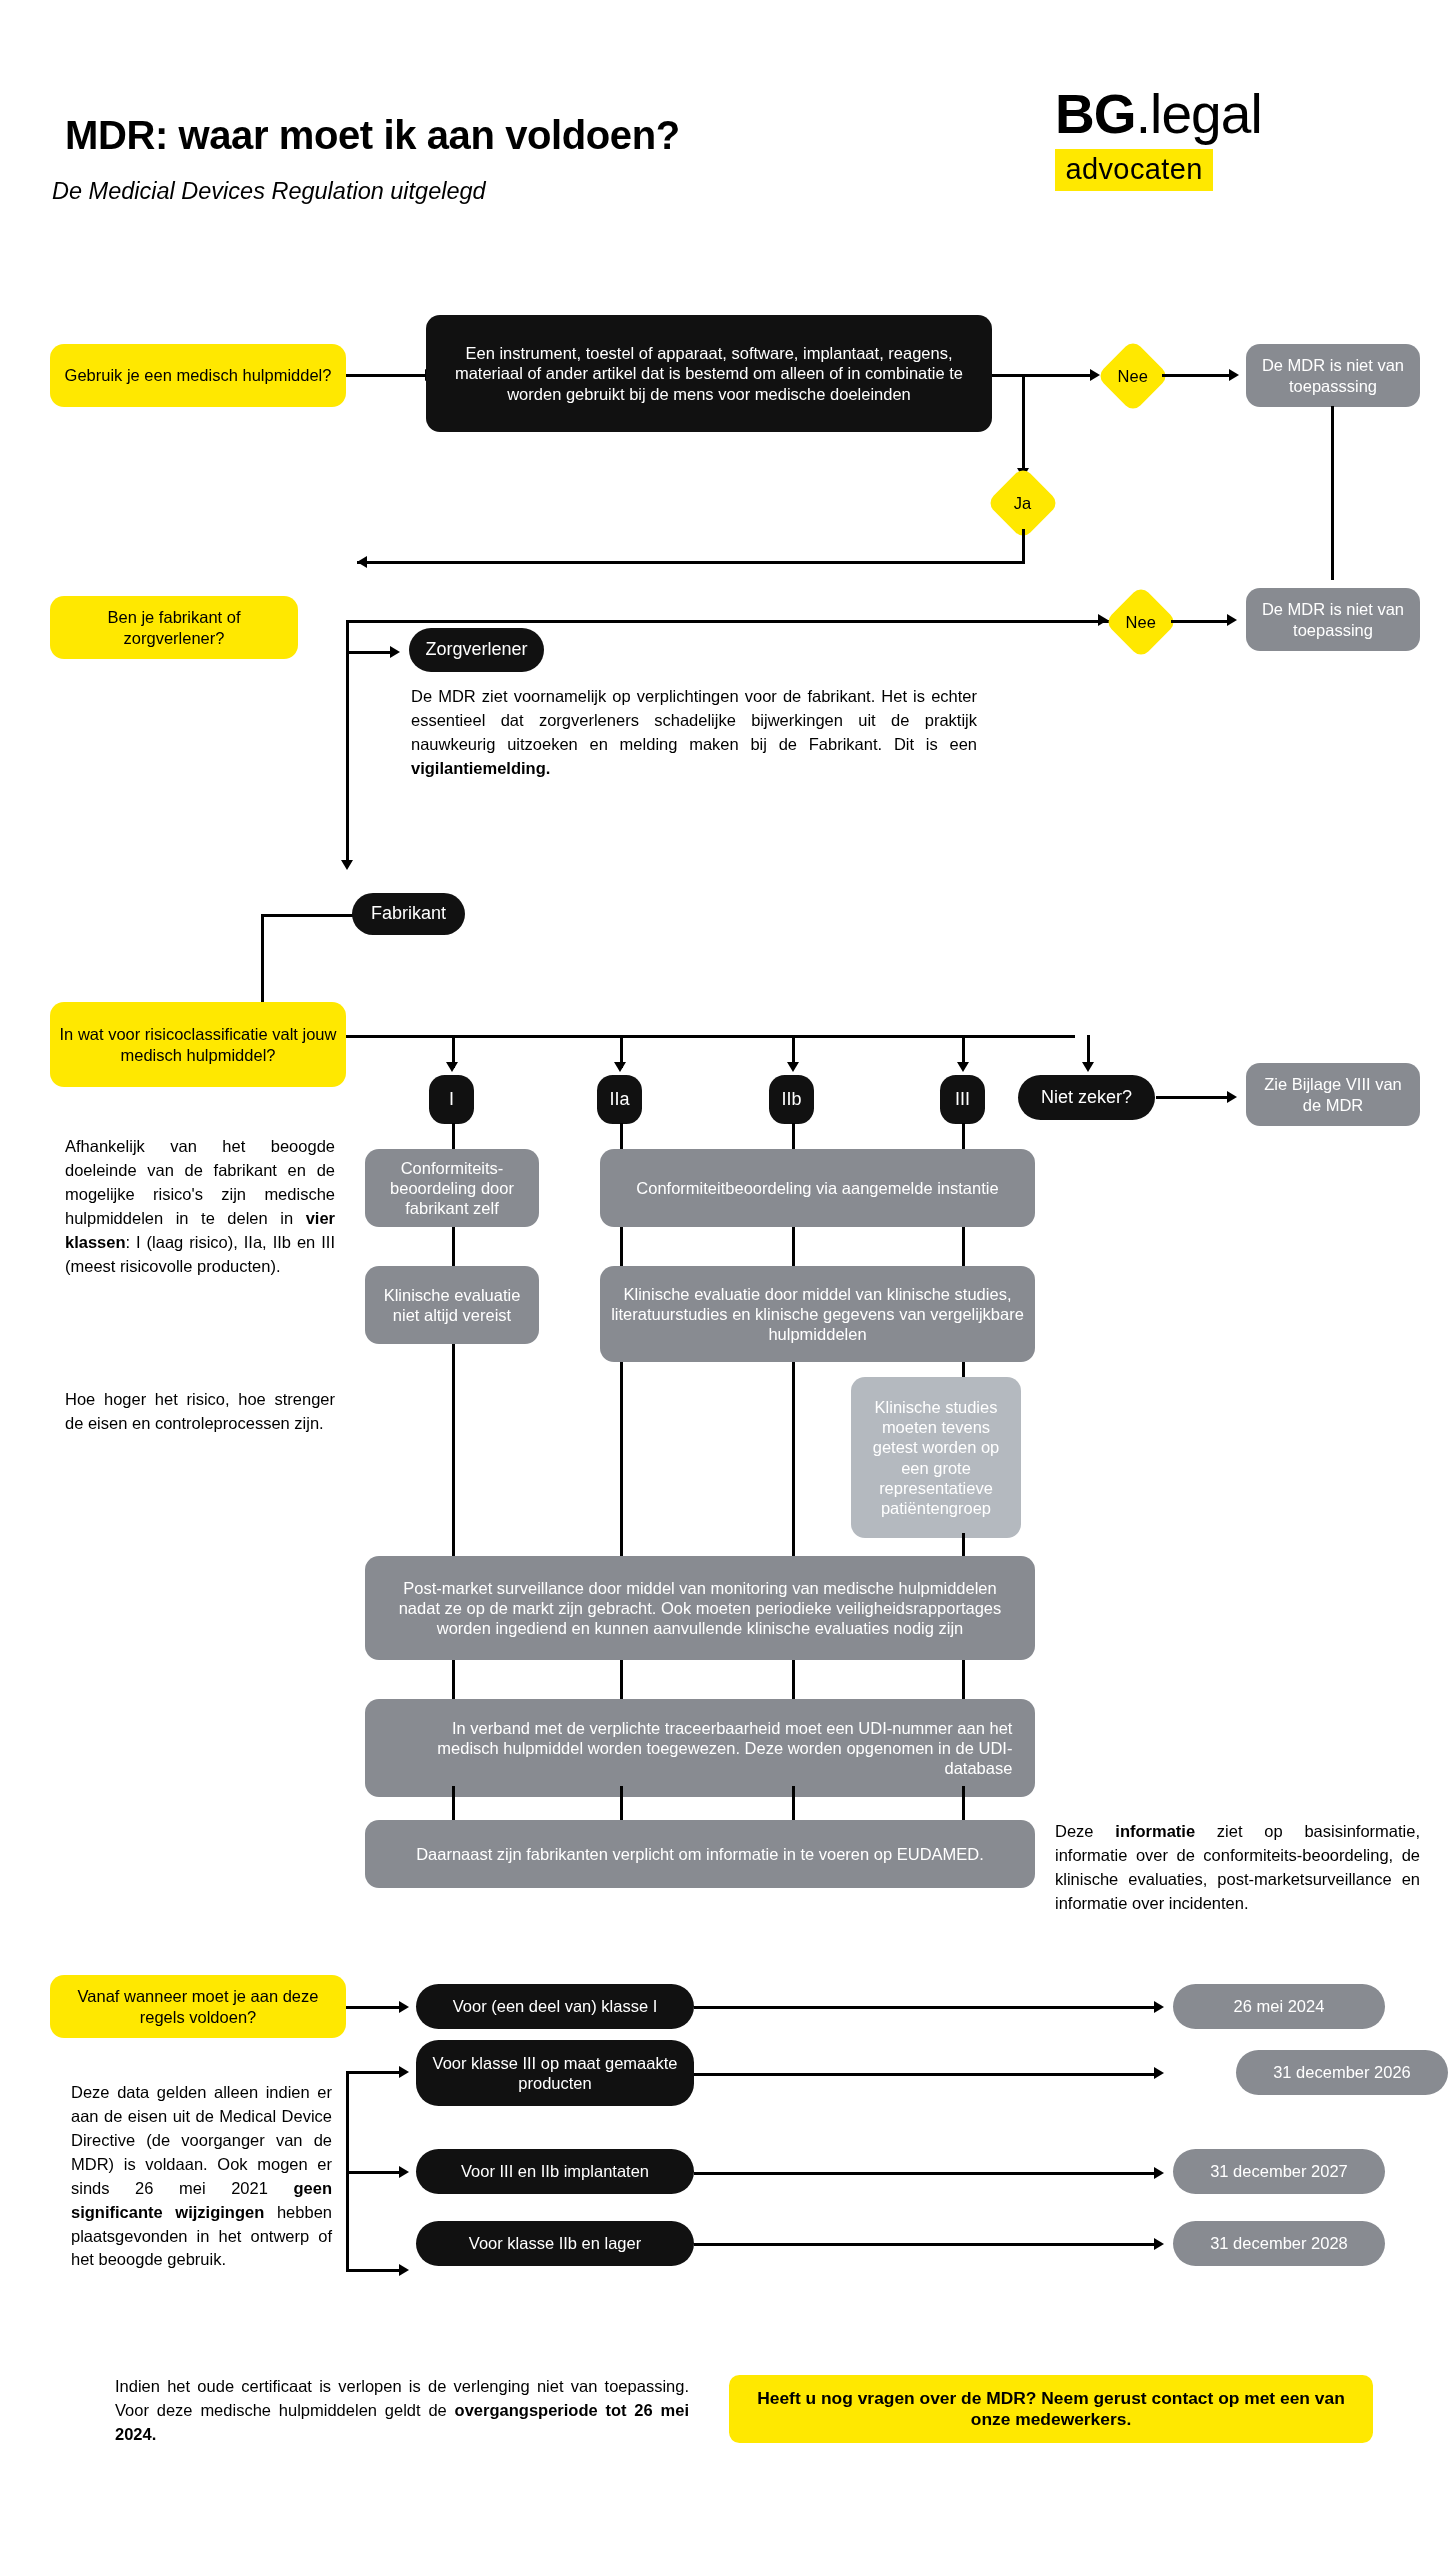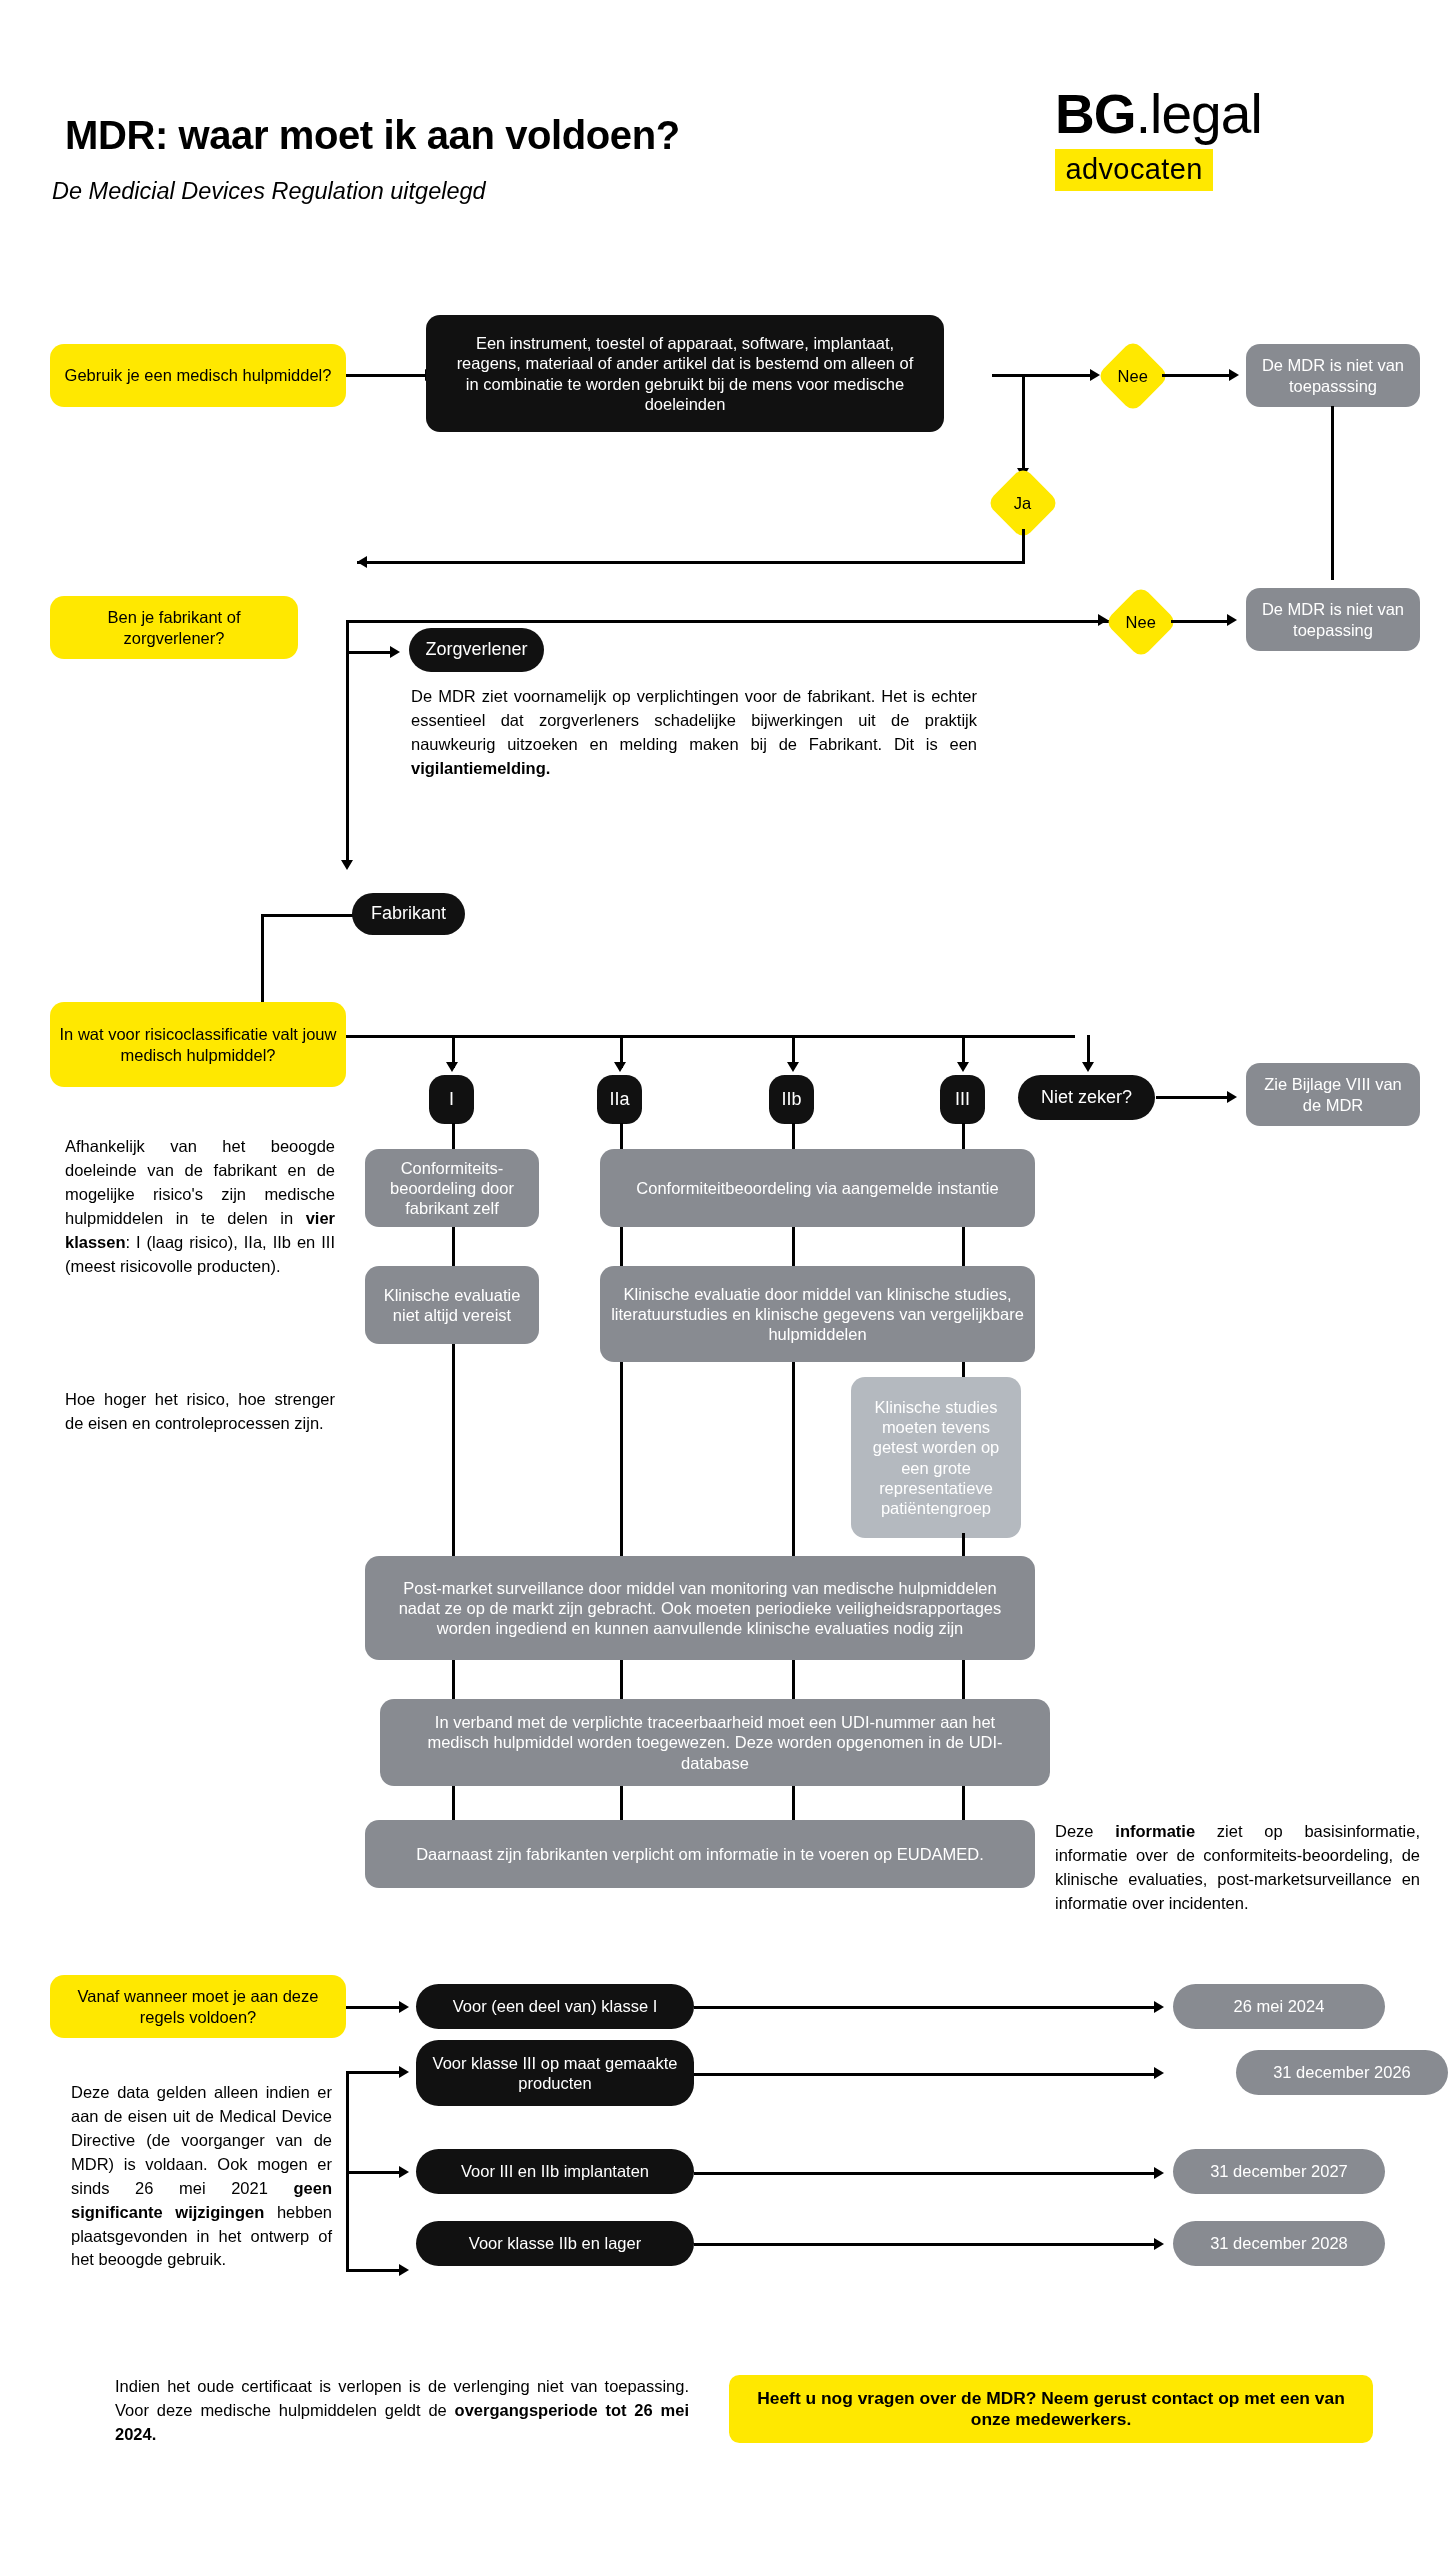--- a/index.html
+++ b/index.html
@@ -73,21 +73,21 @@
   <div class="abs logo">
     <div class="logo-main"><b>BG</b><span>.legal</span></div>
     <div class="logo-sub">advocaten</div>
   </div>
 
   <div class="abs node yellow" style="left:50px;top:344px;width:296px;height:63px;">Gebruik je een medisch hulpmiddel?</div>
 
   <div class="ln h abs" style="left:346px;top:374px;width:80px;"></div>
   <div class="arrow-r" style="left:425px;top:369px;"></div>
 
-  <div class="abs node black" style="left:426px;top:315px;width:518px;height:117px;padding:8.7px 22.6px;">Een instrument, toestel of apparaat, software, implantaat, reagens, materiaal of ander artikel dat is bestemd om alleen of in combinatie te worden gebruikt bij de mens voor medische doeleinden</div>
+  <div class="abs node black" style="left:426px;top:315px;width:566px;height:117px;padding:8.7px 22.6px;">Een instrument, toestel of apparaat, software, implantaat, reagens, materiaal of ander artikel dat is bestemd om alleen of in combinatie te worden gebruikt bij de mens voor medische doeleinden</div>
 
   <div class="ln h abs" style="left:992px;top:374px;width:33px;"></div>
   <div class="ln v abs" style="left:1022px;top:374px;height:96px;"></div>
   <div class="arrow-d" style="left:1017px;top:468px;"></div>
   <div class="ln h abs" style="left:1022px;top:374px;width:70px;"></div>
   <div class="arrow-r" style="left:1090px;top:369px;"></div>
 
   <div class="abs diamond" style="left:1107px;top:350px;">
     <span>Nee</span>
   </div>
@@ -192,21 +192,21 @@
 
   <div class="abs node grey-light" style="left:851px;top:1377px;width:170px;height:161px;">Klinische studies moeten tevens getest worden op een grote representatieve patiëntengroep</div>
   <div class="ln v abs" style="left:962px;top:1533px;height:24px;"></div>
 
   <div class="abs node grey" style="left:365px;top:1556px;width:670px;height:104px;padding:8.7px 22.6px;">Post-market surveillance door middel van monitoring van medische hulpmiddelen nadat ze op de markt zijn gebracht. Ook moeten periodieke veiligheidsrapportages worden ingediend en kunnen aanvullende klinische evaluaties nodig zijn</div>
   <div class="ln v abs" style="left:452px;top:1660px;height:42px;"></div>
   <div class="ln v abs" style="left:620px;top:1660px;height:42px;"></div>
   <div class="ln v abs" style="left:792px;top:1660px;height:42px;"></div>
   <div class="ln v abs" style="left:962px;top:1660px;height:42px;"></div>
 
-  <div class="abs node grey" style="left:380px;top:1699px;width:670px;height:87px;padding:8.7px 22.6px;">In verband met de verplichte traceerbaarheid moet een UDI-nummer aan het medisch hulpmiddel worden toegewezen. Deze worden opgenomen in de UDI-database</div>
+  <div class="abs node grey" style="left:365px;top:1699px;width:670px;height:98px;padding:8.7px 22.6px;text-align:right;">In verband met de verplichte traceerbaarheid moet een UDI-nummer aan het medisch hulpmiddel worden toegewezen. Deze worden opgenomen in de UDI-database</div>
   <div class="ln v abs" style="left:452px;top:1786px;height:37px;"></div>
   <div class="ln v abs" style="left:620px;top:1786px;height:37px;"></div>
   <div class="ln v abs" style="left:792px;top:1786px;height:37px;"></div>
   <div class="ln v abs" style="left:962px;top:1786px;height:37px;"></div>
 
   <div class="abs para" style="left:1055px;top:1820px;width:365px;">
     <span>Deze </span><b>informatie</b><span> ziet op basisinformatie, informatie over de conformiteits-beoordeling, de klinische evaluaties, post-marketsurveillance en informatie over incidenten.</span>
   </div>
 
   <div class="abs node grey" style="left:365px;top:1820px;width:670px;height:68px;padding:8.7px 22.6px;">Daarnaast zijn fabrikanten verplicht om informatie in te voeren op EUDAMED.</div>

